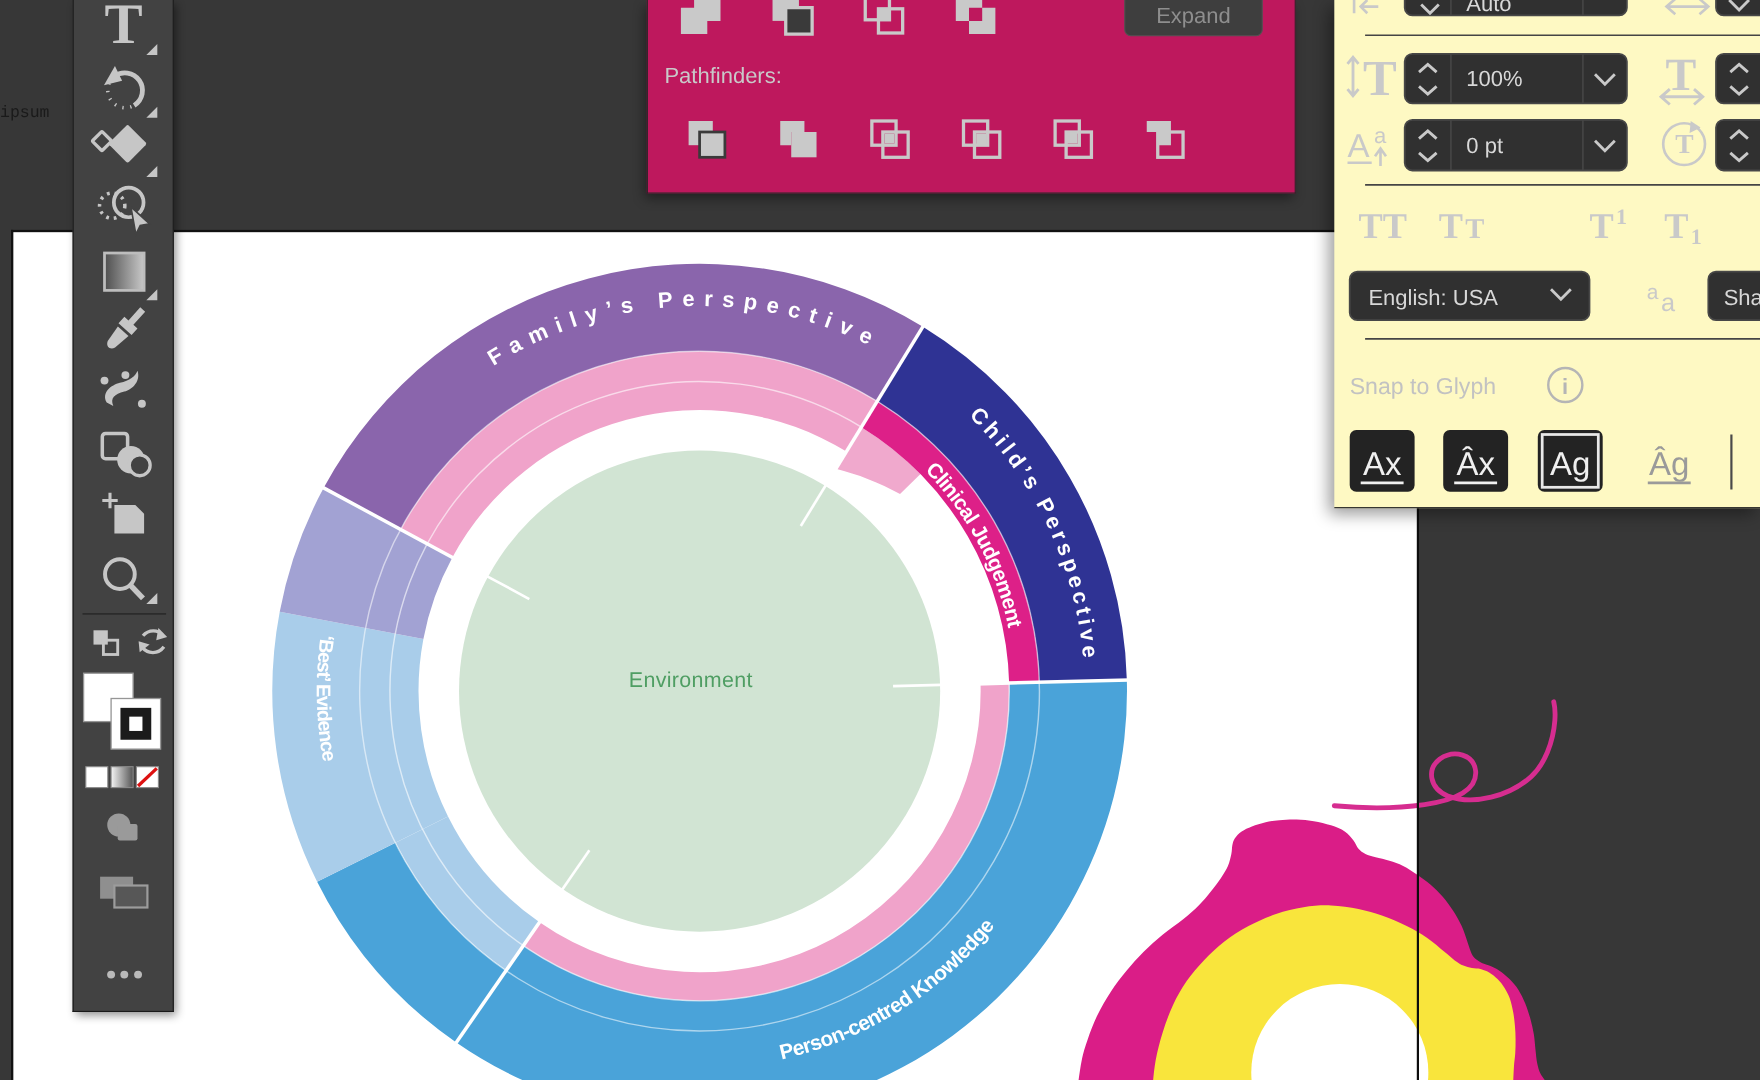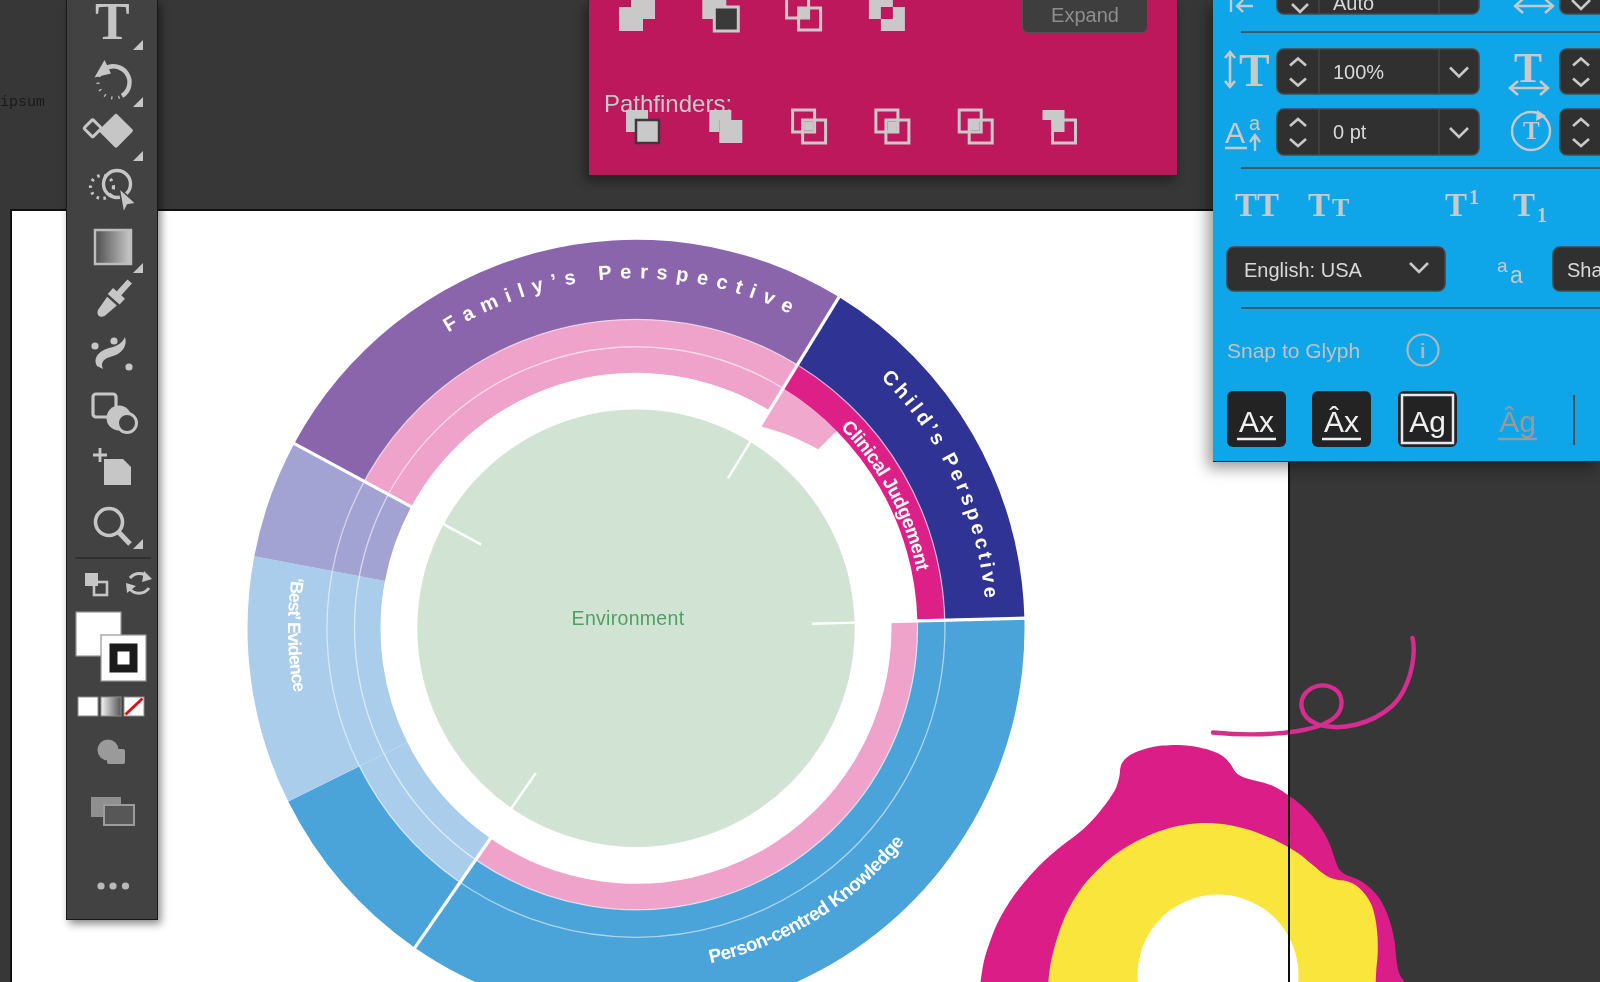--- a/index.html
+++ b/index.html
@@ -7,22 +7,22 @@
 #chartsvg { left:0; top:0; }
 #bl-top { left:10px; top:209px; width:1280px; height:2px; background:#111111; }
 #bl-left { left:10px; top:209px; width:2px; height:773px; background:#111111; }
 #bl-right { left:1288px; top:209px; width:2px; height:773px; background:#0d0d0d; }
 #toolbar { left:66px; top:0; width:92px; height:920px; background:#424242; border:1.5px solid #191919; border-top:none;
   box-shadow:3px 4px 8px rgba(0,0,0,0.45); }
 #pfpanel { left:588px; top:0; width:590px; height:176px; background:#be185d; border:1px solid #272727; border-top:none;
   box-shadow:-3px 5px 10px rgba(0,0,0,0.4); }
 #pfpanel .expand { position:absolute; left:433px; top:-14px; width:126px; height:47px; background:#3e3e3e;
   border:1.5px solid #525252; border-radius:6px; color:#8e8e8e; font-size:20px; text-align:center; line-height:56px; }
-#pfpanel .lbl { position:absolute; left:15px; top:58px; color:#c9c9c9; font-size:24px;margin-top:32px; }
-#rpanel { left:1213px; top:0; width:387px; height:462px; background:#0ea5e9; border-bottom:1.5px solid #222222;
+#pfpanel .lbl { position:absolute; left:15px; top:58px; color:#c9c9c9; font-size:20px; }
+#rpanel { left:1213px; top:0; width:387px; height:462px; background:#fef9c3; border-bottom:1.5px solid #222222;
   box-shadow:-5px 6px 14px rgba(0,0,0,0.4); }
 #ipsum { left:0px; top:94px; color:#1a1a1a; font-family:"Liberation Mono",monospace; font-size:15px; }
 </style></head>
 <body>
 <div class="abs" id="artboard"></div>
 <svg class="abs" id="chartsvg" width="1600" height="982" viewBox="0 0 1600 982" font-family="Liberation Sans">
 <circle cx="636.0" cy="628.3" r="218.7" fill="#d1e4d3"></circle>
 <path d="M364.2,481.3 A309.0,309.0 0 0 1 797.5,364.8 L769.5,410.5 A255.5,255.5 0 0 0 411.2,506.8 Z" fill="#f0a3ca"></path>
 <path d="M917.4,620.9 A281.5,281.5 0 0 1 475.7,859.7 L490.5,838.4 A255.5,255.5 0 0 0 891.4,621.6 Z" fill="#f0a3ca"></path>
 <path d="M783.1,388.3 A281.5,281.5 0 0 1 836.8,431.0 L818.2,449.2 L811.1,445.4 L803.9,441.9 L796.6,438.6 L789.3,435.6 L782.0,432.8 L774.6,430.4 L767.2,428.2 L759.8,426.2 Z" fill="#f0a9cd"></path>

